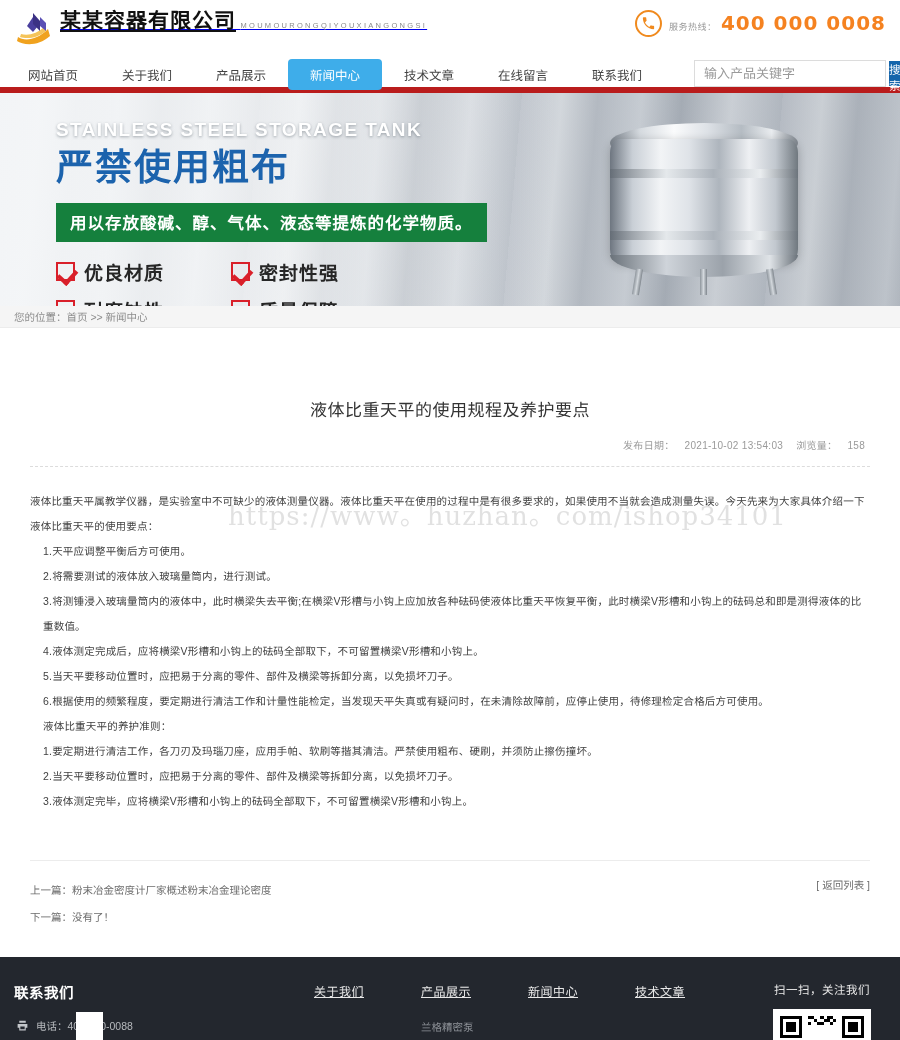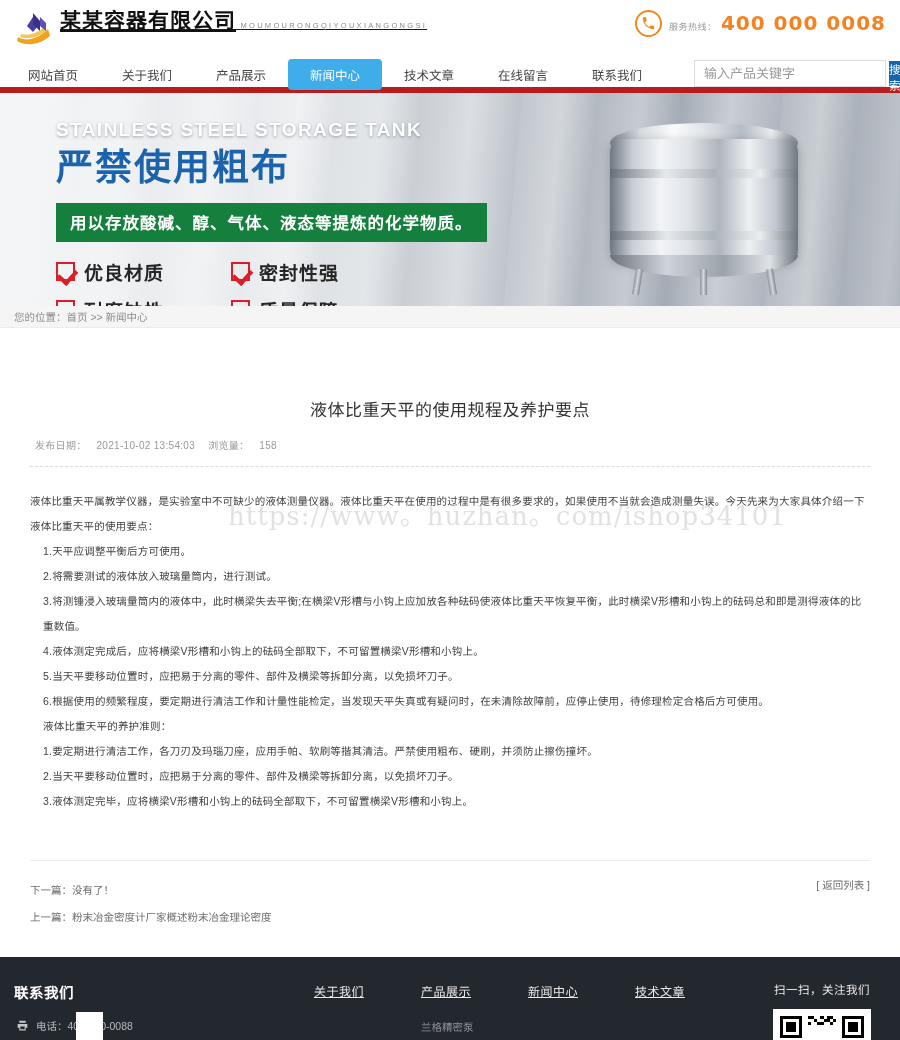--- a/index.html
+++ b/index.html
@@ -264,21 +264,21 @@
     position: relative;
   }
   .article-title {
     text-align: center;
     font-size: 17px;
     color: #333;
     font-weight: normal;
     letter-spacing: .5px;
   }
   .article-meta {
-    text-align: left;
+    text-align: right;
     font-size: 10px;
     color: #9a9a9a;
     margin-top: 16px;
     letter-spacing: .3px;
   }
   .article-meta span { margin: 0 5px; }
   .article-divider {
     margin: 14px 0 0 0;
     border: 0;
     border-top: 1px dashed #dcdcdc;
@@ -497,22 +497,22 @@
     <p class="indent">4.液体测定完成后，应将横梁V形槽和小钩上的砝码全部取下，不可留置横梁V形槽和小钩上。</p>
     <p class="indent">5.当天平要移动位置时，应把易于分离的零件、部件及横梁等拆卸分离，以免损坏刀子。</p>
     <p class="indent">6.根据使用的频繁程度，要定期进行清洁工作和计量性能检定，当发现天平失真或有疑问时，在未清除故障前，应停止使用，待修理检定合格后方可使用。</p>
     <p class="indent">液体比重天平的养护准则：</p>
     <p class="indent">1.要定期进行清洁工作，各刀刃及玛瑙刀座，应用手帕、软刷等揩其清洁。严禁使用粗布、硬刷，并须防止擦伤撞坏。</p>
     <p class="indent">2.当天平要移动位置时，应把易于分离的零件、部件及横梁等拆卸分离，以免损坏刀子。</p>
     <p class="indent">3.液体测定完毕，应将横梁V形槽和小钩上的砝码全部取下，不可留置横梁V形槽和小钩上。</p>
   </div>
 
   <div class="article-foot">
+    <div class="art-nav"><span>上一篇：</span><a href="#">粉末冶金密度计厂家概述粉末冶金理论密度</a></div>
     <div class="art-nav"><span>下一篇：</span><span>没有了！</span></div>
-    <div class="art-nav"><span>上一篇：</span><a href="#">粉末冶金密度计厂家概述粉末冶金理论密度</a></div>
     <a class="back-list" href="#">[ 返回列表 ]</a>
   </div>
 </div>
 
 <div class="footer">
   <div class="footer-inner">
 
     <div class="f-contact">
       <div class="f-title">联系我们</div>
       <div class="f-line">

